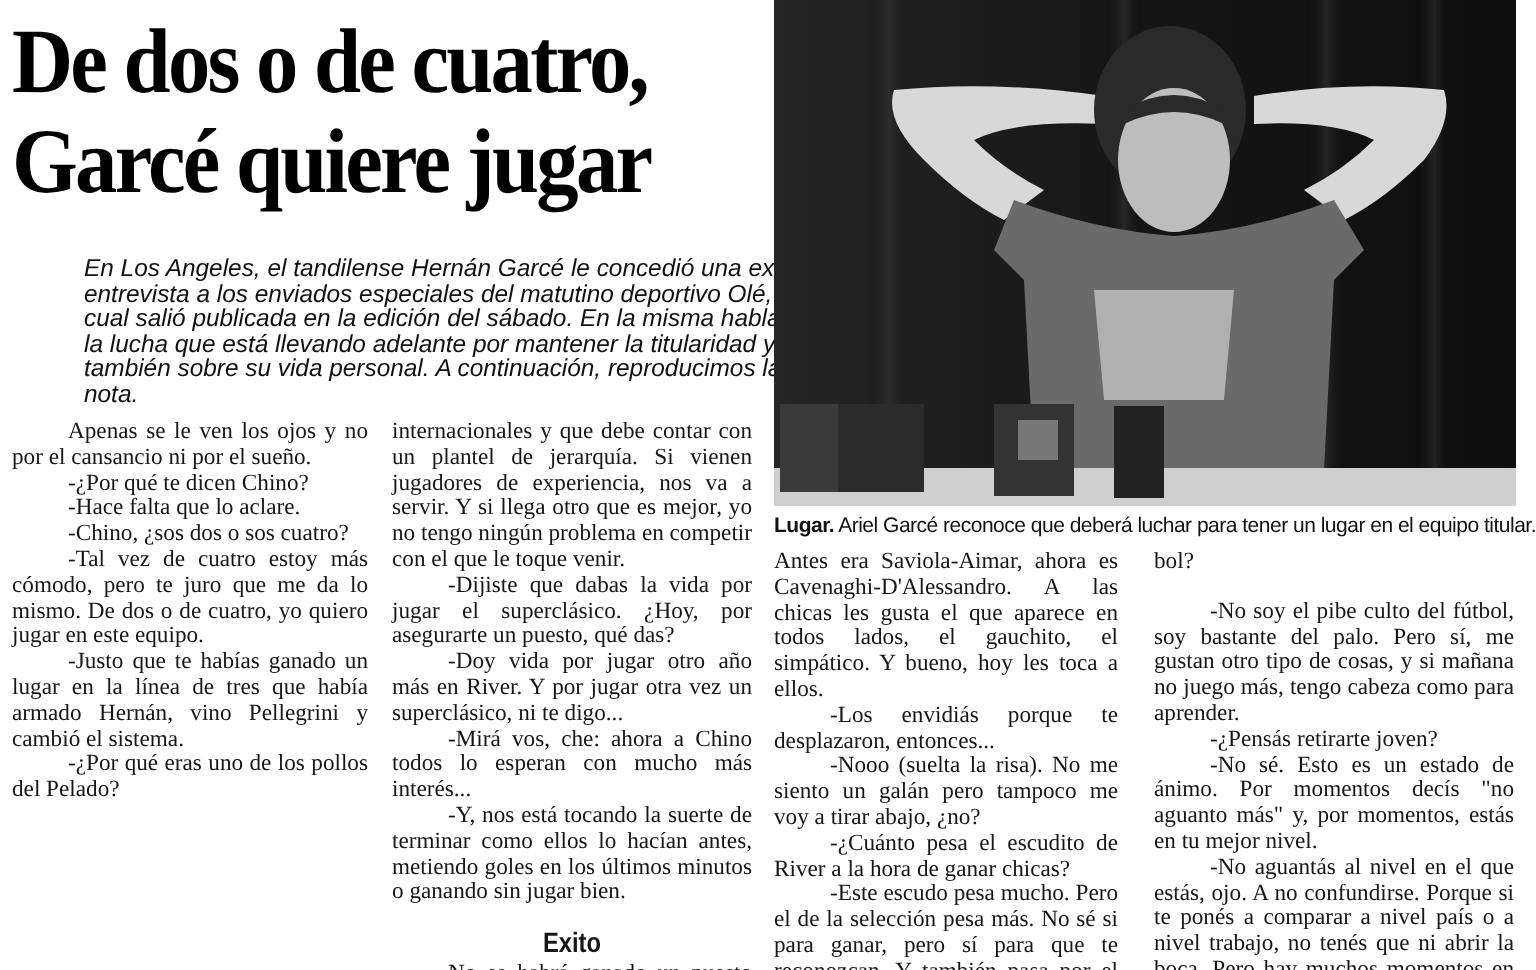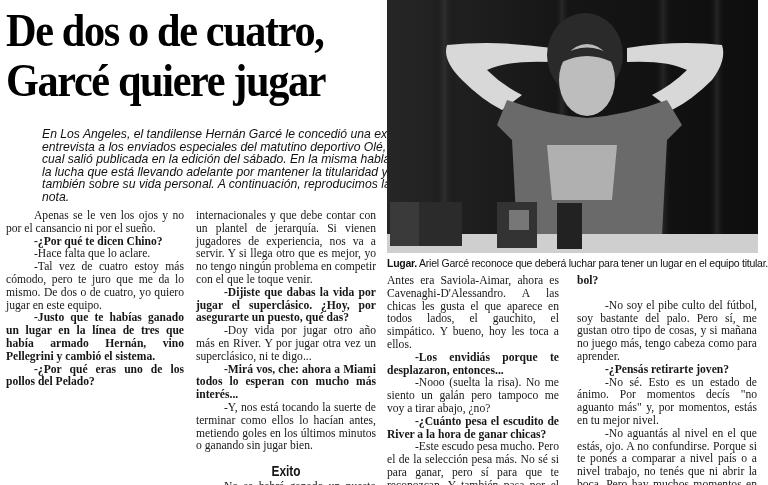--- a/index.html
+++ b/index.html
@@ -34,21 +34,21 @@
   .caption b { font-weight: bold; text-align: center; }
   .col {
     position: absolute; font-size: 11.6px; line-height: 12.8px;
     text-align: justify; color: #161616;
   }
   .col1 { left: 6px; top: 210px; width: 178px; }
   .col2 { left: 196px; top: 210px; width: 180px; }
   .col3 { left: 387px; top: 275px; width: 172px; }
   .col4 { left: 577px; top: 275px; width: 180px; }
   .col p { margin: 0; text-indent: 28px; }
-  .col p.q { font-weight: bold; text-indent: 28px; }
+  .col p.q { font-weight: normal; text-indent: 28px; }
   .col p.cont { text-indent: 0; }
   .sub {
     font-family: "Liberation Sans", sans-serif; font-weight: bold;
     text-align: center; font-size: 14px; line-height: 16px;
     margin: 10px 0 2px 0; transform: scaleX(0.85);
   }
 </style>
 </head>
 <body>
 
@@ -100,31 +100,32 @@
     <rect x="170" y="203" width="25" height="46" fill="#222"></rect>
   </svg>
 </div>
 
 <div class="caption"><b>Lugar.</b><span> Ariel Garcé reconoce que deberá luchar para tener un lugar en el equipo titular.</span></div>
 
 <div class="col col1">
   <p>Apenas se le ven los ojos y no por el cansancio ni por el sueño.</p>
   <p class="q">-¿Por qué te dicen Chino?</p>
   <p>-Hace falta que lo aclare.</p>
+  <p class="q">-Chino, ¿sos dos o sos cuatro?</p>
   <p>-Tal vez de cuatro estoy más cómodo, pero te juro que me da lo mismo. De dos o de cuatro, yo quiero jugar en este equipo.</p>
   <p class="q">-Justo que te habías ganado un lugar en la línea de tres que había armado Hernán, vino Pellegrini y cambió el sistema.</p>
   <p class="q">-¿Por qué eras uno de los pollos del Pelado?</p>
 
 </div>
 
 <div class="col col2">
   <p class="cont">internacionales y que debe contar con un plantel de jerarquía. Si vienen jugadores de experiencia, nos va a servir. Y si llega otro que es mejor, yo no tengo ningún problema en competir con el que le toque venir.</p>
   <p class="q">-Dijiste que dabas la vida por jugar el superclásico. ¿Hoy, por asegurarte un puesto, qué das?</p>
   <p>-Doy vida por jugar otro año más en River. Y por jugar otra vez un superclásico, ni te digo...</p>
-  <p class="q">-Mirá vos, che: ahora a Miami todos lo esperan con mucho más interés...</p>
+  <p class="q">-Mirá vos, che: ahora a Chino todos lo esperan con mucho más interés...</p>
   <p>-Y, nos está tocando la suerte de terminar como ellos lo hacían antes, metiendo goles en los últimos minutos o ganando sin jugar bien.</p>
   <div class="sub">Exito</div>
   <p>No se habrá ganado un puesto en el equipo pero así y todo, para las chicas, Garcé está entre los titulares. "¡¡Chiiinooo, Chiiinooo!!". En Buenos Aires, en Miami o en Los Angeles, el gritito histérico nunca</p>
 </div>
 
 <div class="col col3">
   <p class="cont">Antes era Saviola-Aimar, ahora es Cavenaghi-D'Alessandro. A las chicas les gusta el que aparece en todos lados, el gauchito, el simpático. Y bueno, hoy les toca a ellos.</p>
   <p class="q">-Los envidiás porque te desplazaron, entonces...</p>
   <p>-Nooo (suelta la risa). No me siento un galán pero tampoco me voy a tirar abajo, ¿no?</p>
   <p class="q">-¿Cuánto pesa el escudito de River a la hora de ganar chicas?</p>

